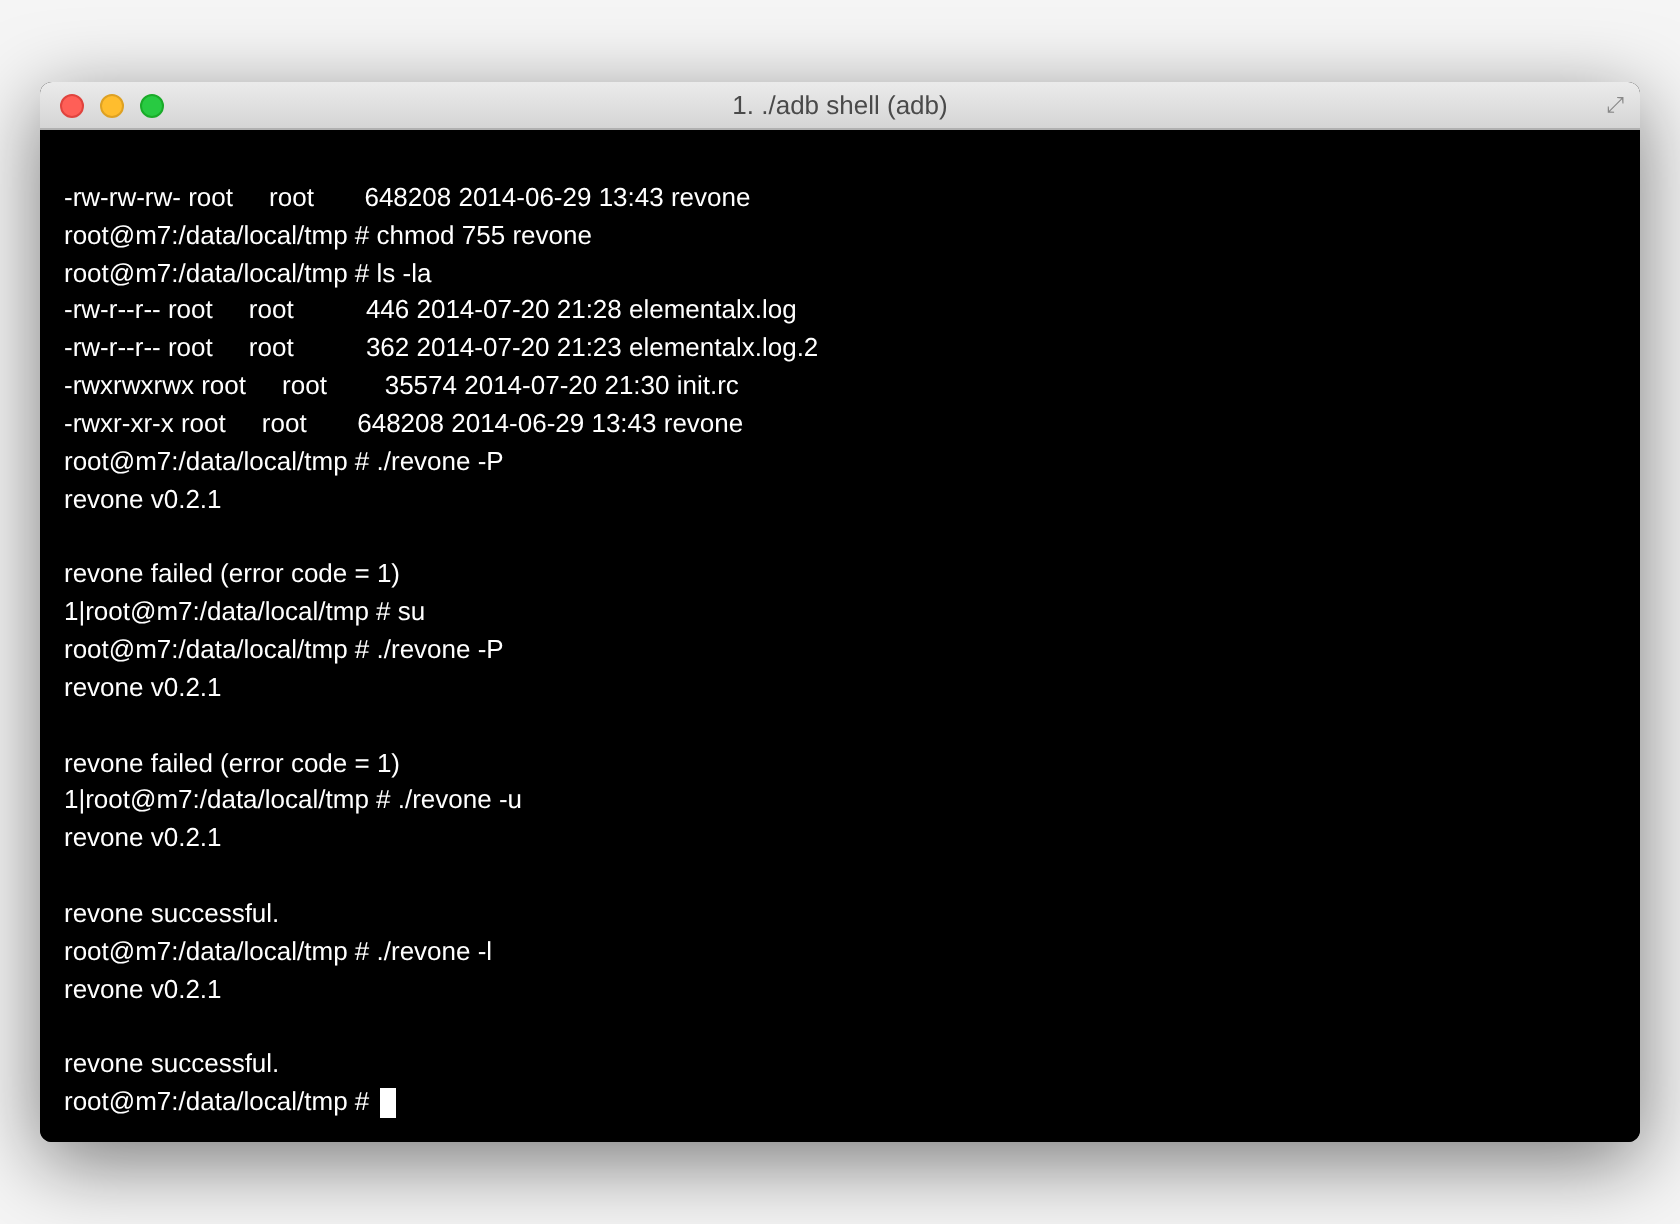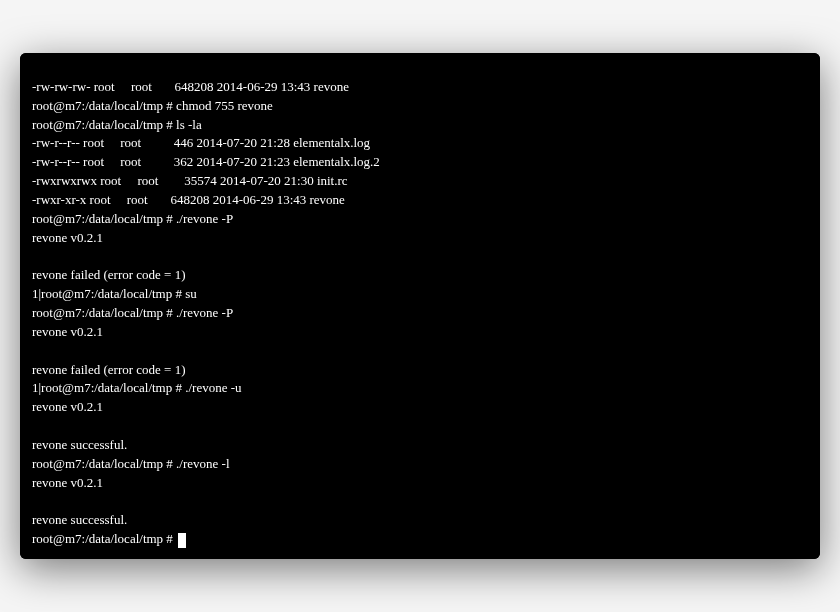--- a/index.html
+++ b/index.html
@@ -51,21 +51,21 @@
     }
     .expand-icon {
       position: absolute;
       right: 8px;
       font-size: 11px;
       color: #888;
     }
     .terminal-body {
       background: #000;
       padding: 6px 12px 10px 12px;
-      font-family: Liberation Serif, serif;
+      font-family: Liberation Sans, sans-serif;
       font-size: 13px;
       color: #fff;
       line-height: 1.45;
       white-space: pre;
       overflow: hidden;
     }
     .terminal-line {
       white-space: pre;
     }
     .cursor {
@@ -74,20 +74,29 @@
       height: 15px;
       background: #fff;
       vertical-align: middle;
       margin-left: 2px;
     }
   </style>
 </head>
 <body>
 
 <div class="window">
+  <div class="title-bar">
+    <div class="traffic-lights">
+      <div class="light red"></div>
+      <div class="light yellow"></div>
+      <div class="light green"></div>
+    </div>
+    <div class="window-title">1. ./adb shell (adb)</div>
+    <div class="expand-icon">⤢</div>
+  </div>
   <div class="terminal-body">
 <span class="terminal-line">-rw-rw-rw- root     root       648208 2014-06-29 13:43 revone</span>
 <span class="terminal-line">root@m7:/data/local/tmp # chmod 755 revone</span>
 <span class="terminal-line">root@m7:/data/local/tmp # ls -la</span>
 <span class="terminal-line">-rw-r--r-- root     root          446 2014-07-20 21:28 elementalx.log</span>
 <span class="terminal-line">-rw-r--r-- root     root          362 2014-07-20 21:23 elementalx.log.2</span>
 <span class="terminal-line">-rwxrwxrwx root     root        35574 2014-07-20 21:30 init.rc</span>
 <span class="terminal-line">-rwxr-xr-x root     root       648208 2014-06-29 13:43 revone</span>
 <span class="terminal-line">root@m7:/data/local/tmp # ./revone -P</span>
 <span class="terminal-line">revone v0.2.1</span>

